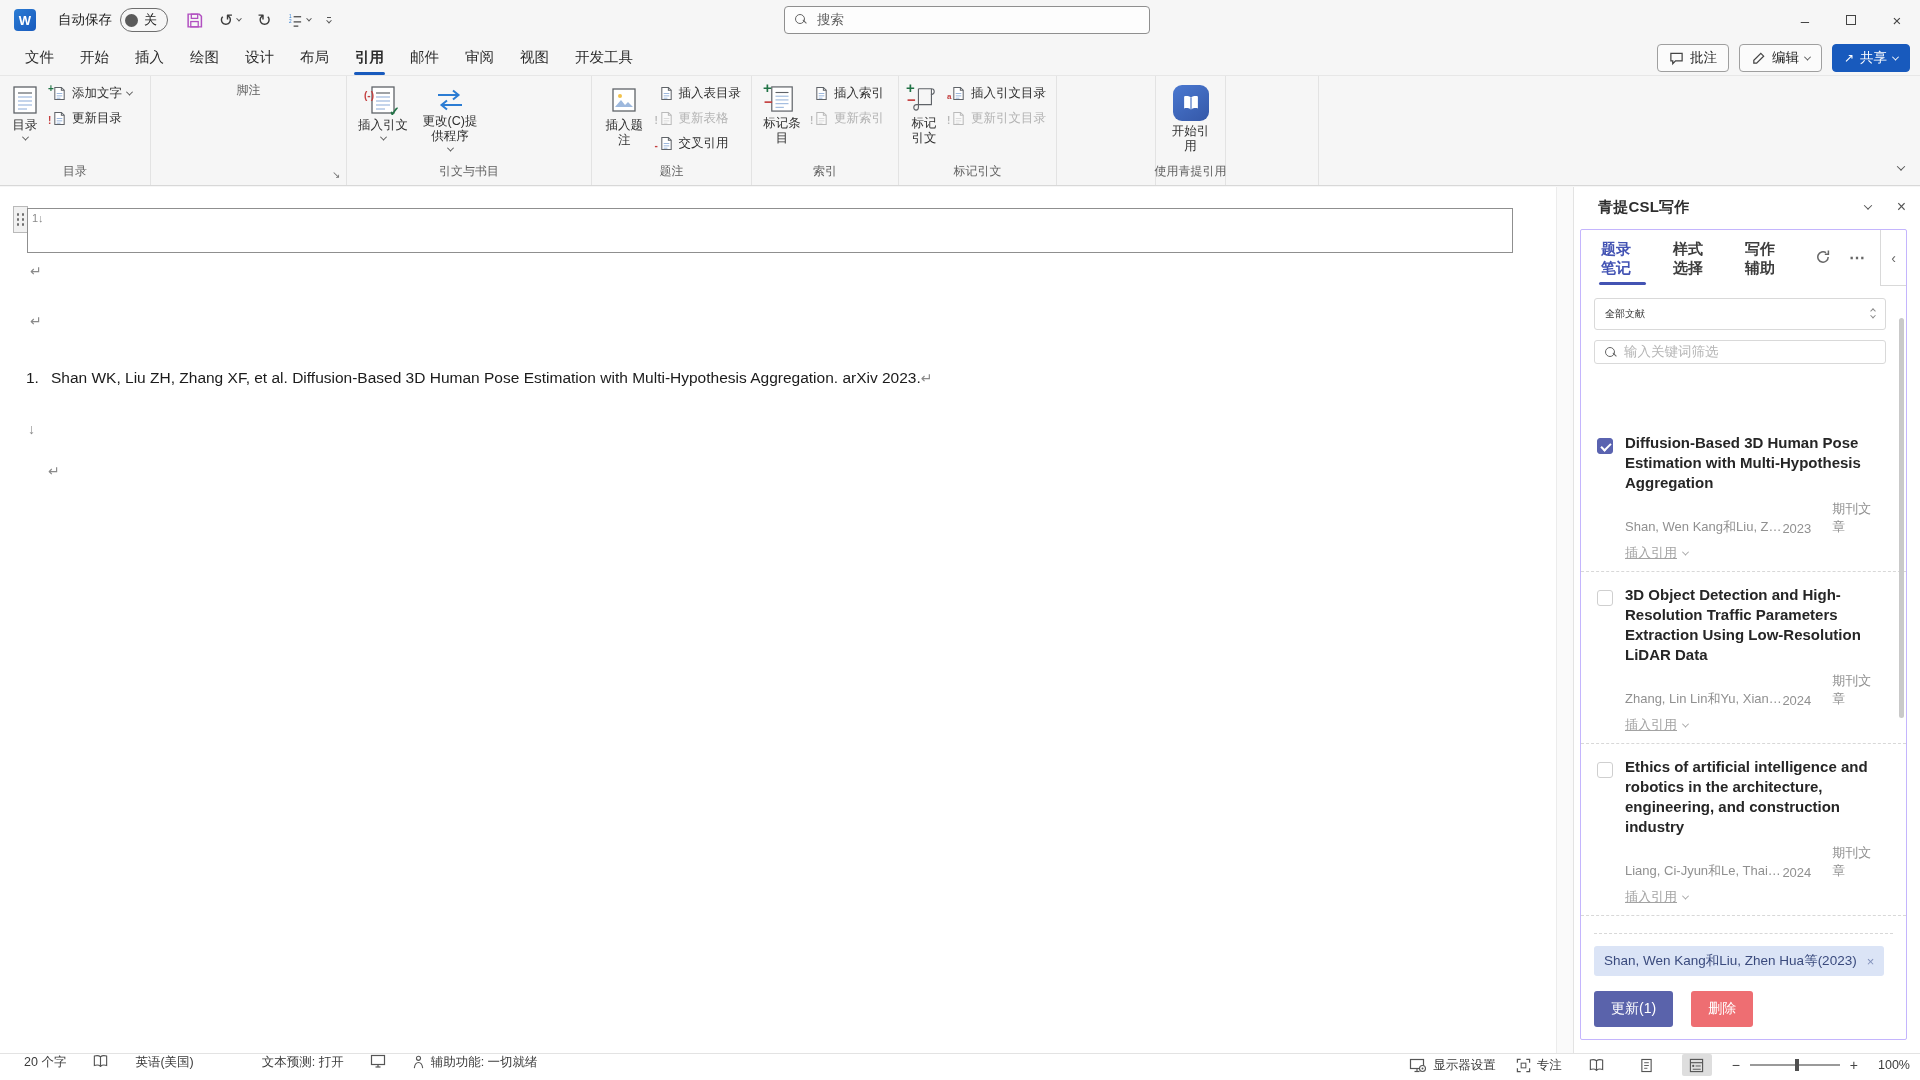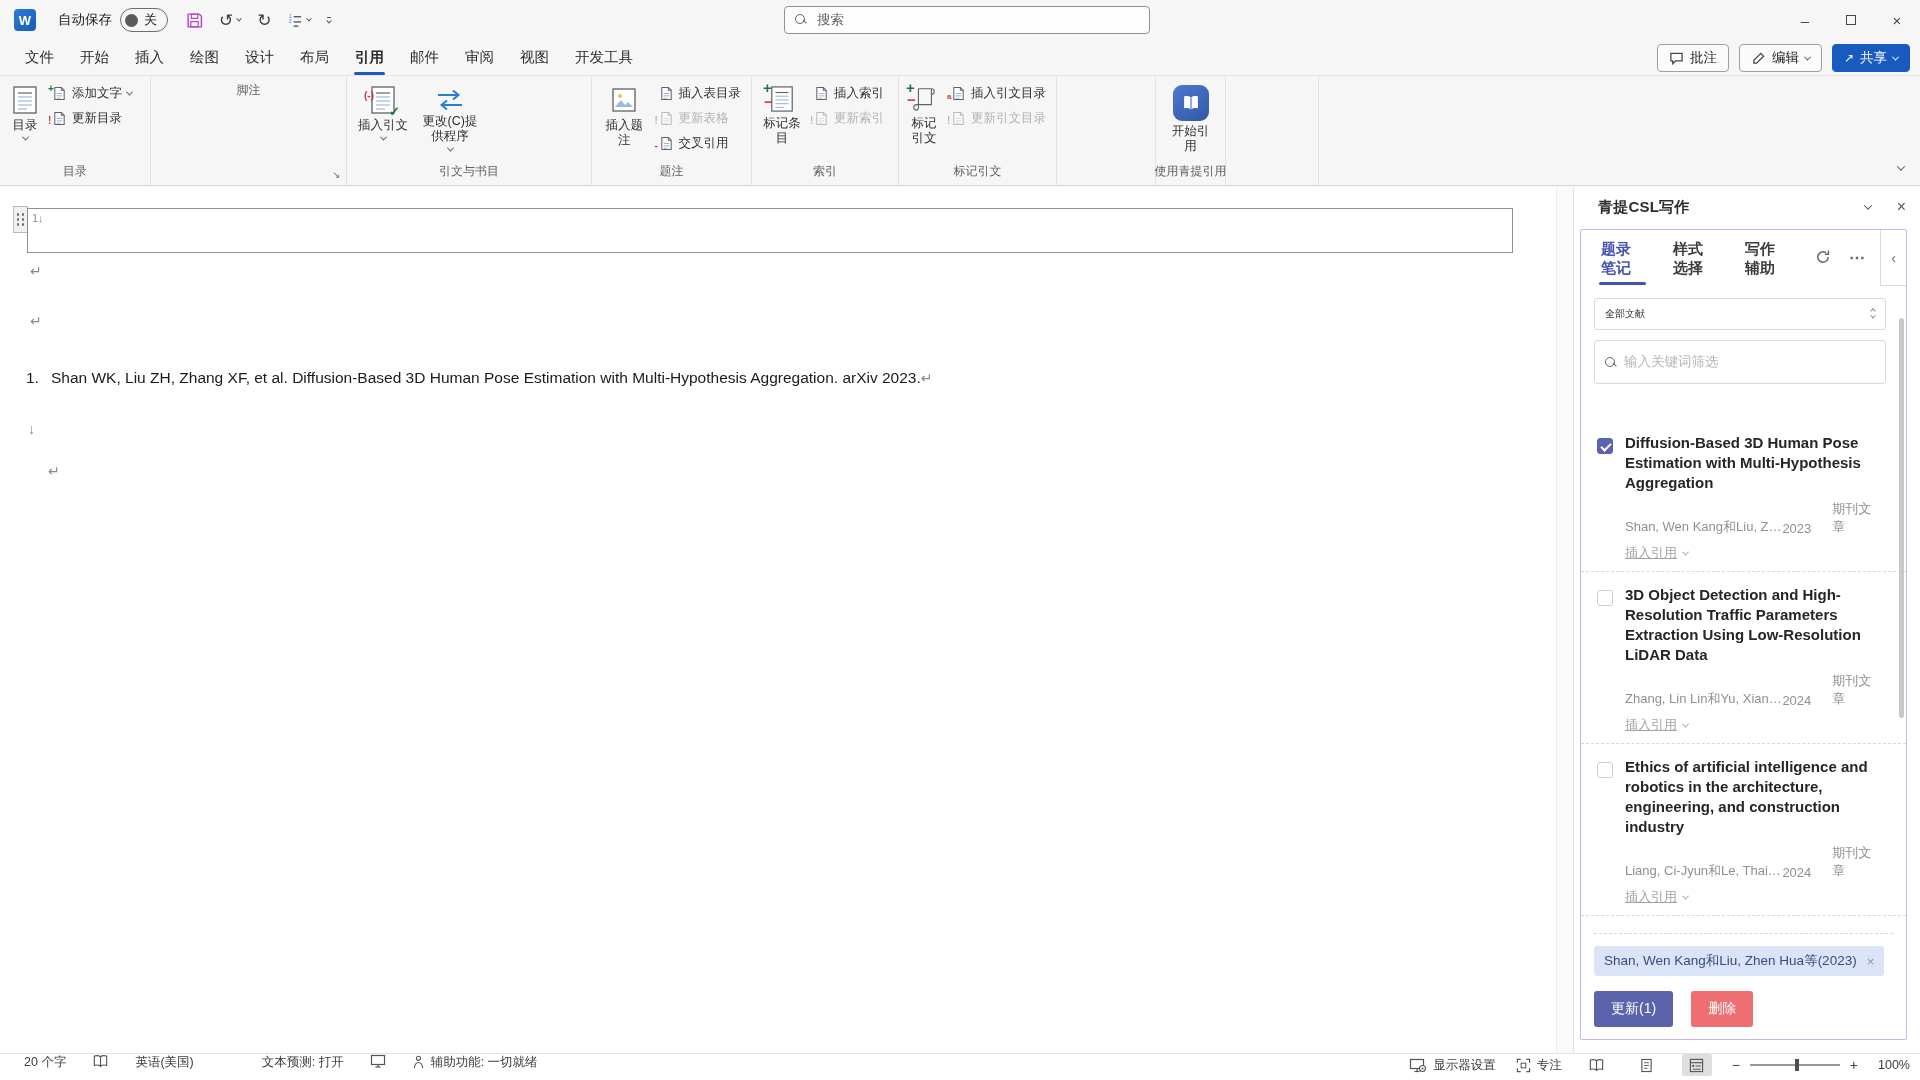--- a/index.html
+++ b/index.html
@@ -83,21 +83,21 @@
   .collapse-box{position:absolute;right:0;top:0;width:26px;height:56px;border-left:1px solid #d9d9d9;border-bottom:1px solid #d9d9d9;display:flex;align-items:center;justify-content:center;color:#666;font-size:14px}
   .ptabs{display:flex;align-items:center;padding:0 0 0 18px;height:54px}
   .ptab{font-size:15px;font-weight:bold;color:#3d3d3d;margin-right:25px;padding:16px 2px 13px;position:relative}
   .ptab.active{color:#4353b3}
   .ptab.active::after{content:'';position:absolute;left:0;right:0;bottom:6px;height:3px;border-radius:2px;background:#4353b3}
   .ptab-icons{margin-left:auto;display:flex;align-items:center;gap:18px;padding-right:40px}
   .pselect{margin:14px 20px 0 13px;height:32px;border:1px solid #d9d9d9;border-radius:3px;display:flex;align-items:center;padding:0 10px;font-size:10px;color:#333}
   .updown{margin-left:auto;display:flex;flex-direction:column;gap:2px}
   .updown .chev{border-color:#8a8a8a}
   .updown .up{transform:rotate(-135deg)}
-  .psearch{margin:10px 20px 0 13px;height:44px;border:1px solid #d9d9d9;border-radius:3px;display:flex;align-items:center;gap:8px;padding:0 10px;font-size:13.5px;color:#b5b5b5}
+  .psearch{margin:10px 20px 0 13px;height:24px;border:1px solid #d9d9d9;border-radius:3px;display:flex;align-items:center;gap:8px;padding:0 10px;font-size:13.5px;color:#b5b5b5}
   .clist{position:absolute;left:0;right:0;top:190px;bottom:112px;overflow:hidden}
   .cit{position:relative;padding:13px 22px 9px 44px;border-bottom:1px dashed #d8d8d8}
   .cb{position:absolute;left:16px;top:18px;width:16px;height:16px;border:1px solid #cfcfcf;border-radius:3px;background:#fff}
   .cb.checked{background:#5a63b0;border-color:#5a63b0}
   .cb.checked::after{content:'';position:absolute;left:3px;top:4px;width:8px;height:4px;border-left:2px solid #fff;border-bottom:2px solid #fff;transform:rotate(-45deg)}
   .cit-title{font-size:15px;font-weight:bold;color:#262626;line-height:20px}
   .cit-meta{display:flex;align-items:flex-end;margin-top:7px;font-size:13px;color:#909090}
   .cit-auth{width:158px;white-space:nowrap;overflow:hidden}
   .cit-year{width:50px}
   .cit-type{margin-left:auto}

